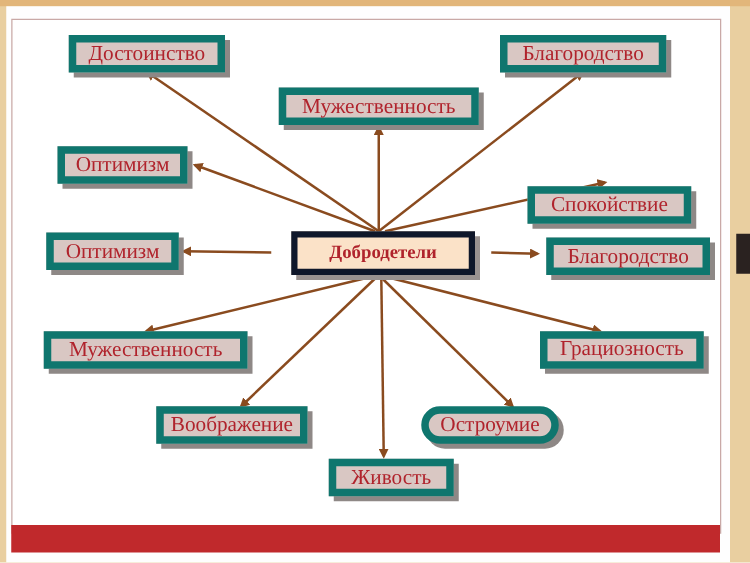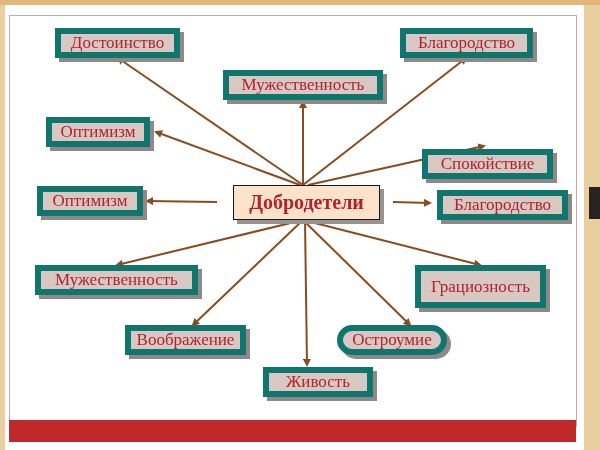--- a/index.html
+++ b/index.html
@@ -30,22 +30,22 @@
     background:#d9c7c3;
     border:6px solid #0f766e;
     box-shadow:4px 4px 0 #8e8886;
     color:#b0232c;
     font-size:17px;
     display:flex; align-items:center; justify-content:center;
     white-space:nowrap;
   }
   .center-node {
     background:#fbe2c8;
-    border:1px solid #0f172a;
-    color:#b0232c; font-weight:bold; font-size:20px;
+    border:5px solid #0f172a;
+    color:#b0232c; font-weight:bold; font-size:15px;
     box-shadow:4px 4px 0 #9a9290;
   }
 </style>
 </head>
 <body>
 
 <div class="frame-top"></div>
 <div class="slide"></div>
 <div class="inner-border"></div>
 <div class="red-bar"></div>
@@ -93,24 +93,24 @@
 </div>
 <div class="node center-node" style="left:233px;top:185px;width:147px;height:35px;">
   <span>Добродетели</span>
 </div>
 <div class="node" style="left:437px;top:190px;width:131px;height:30px;font-family:Liberation Serif, serif;">
   <span>Благородство</span>
 </div>
 <div class="node" style="left:35px;top:265px;width:163px;height:30px;">
   <span>Мужественность</span>
 </div>
-<div class="node" style="left:415px;top:265px;width:131px;height:43px;">
+<div class="node" style="left:432px;top:265px;width:131px;height:30px;align-items:flex-end;">
   <span>Грациозность</span>
 </div>
 <div class="node" style="left:125px;top:325px;width:121px;height:30px;text-align:right;">
   <span>Воображение</span>
 </div>
 <div class="node" style="left:337px;top:325px;width:110px;height:30px;border-radius:15px;">
   <span>Остроумие</span>
 </div>
-<div class="node" style="left:263px;top:367px;width:110px;height:30px;">
+<div class="node" style="left:263px;top:367px;width:100px;height:30px;">
   <span>Живость</span>
 </div>
 
 </body></html>

